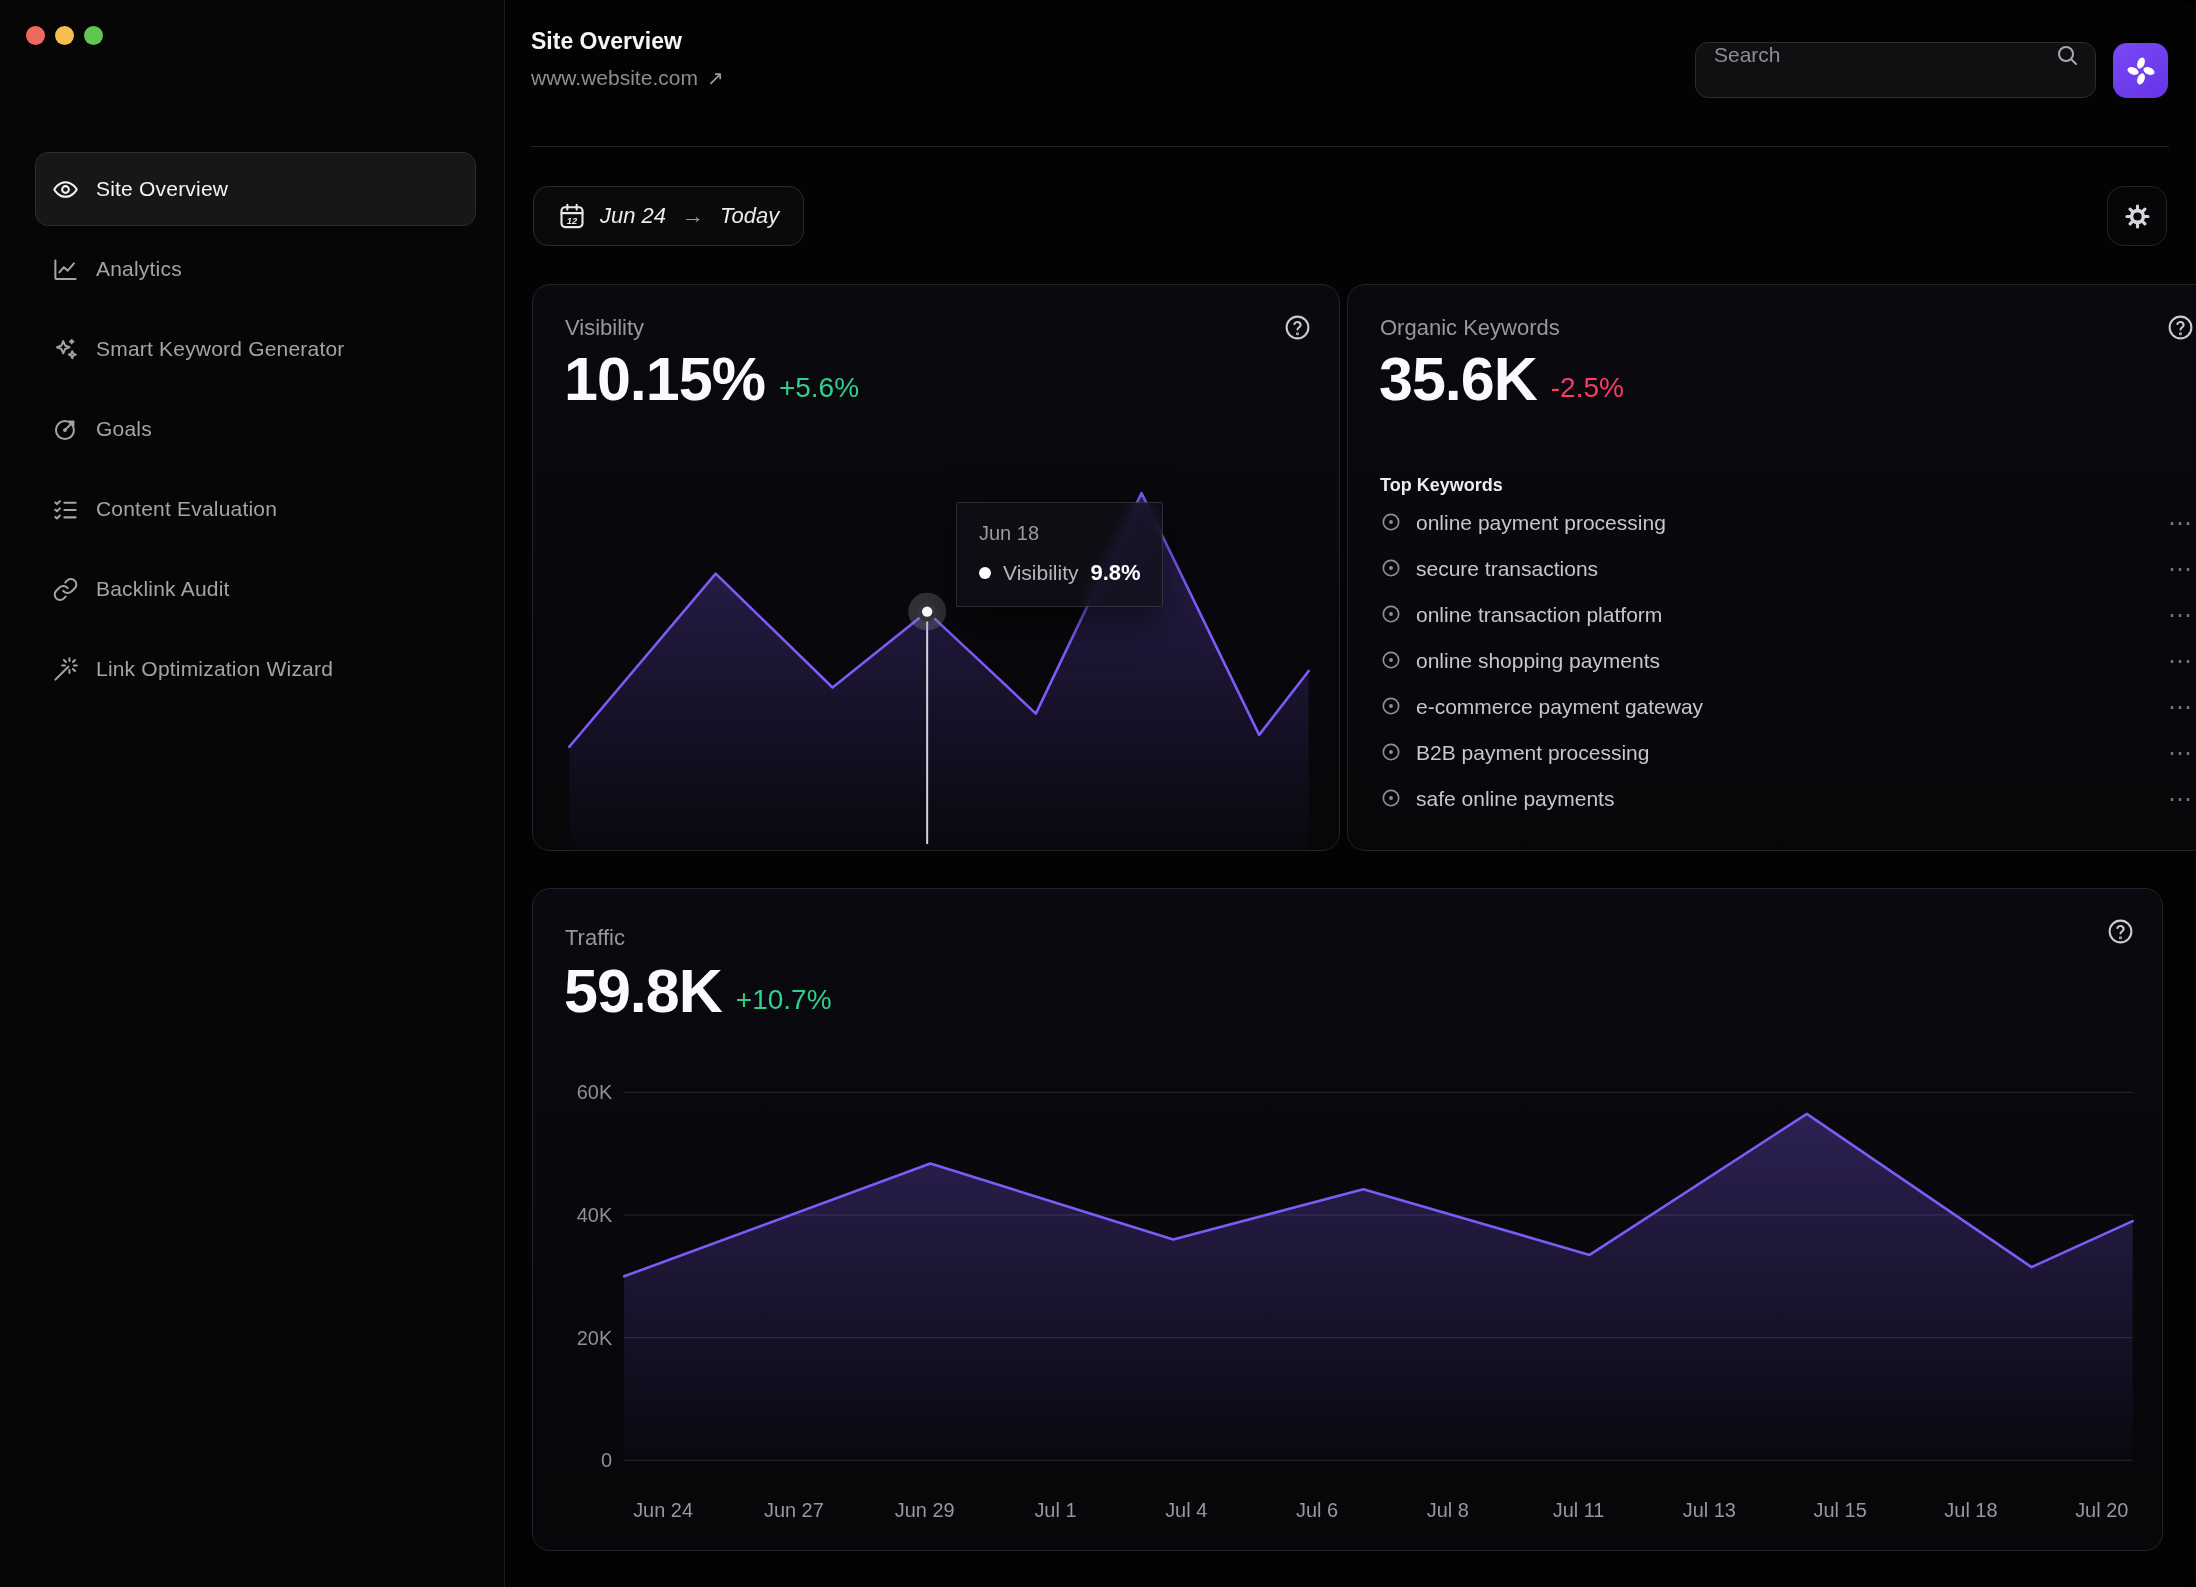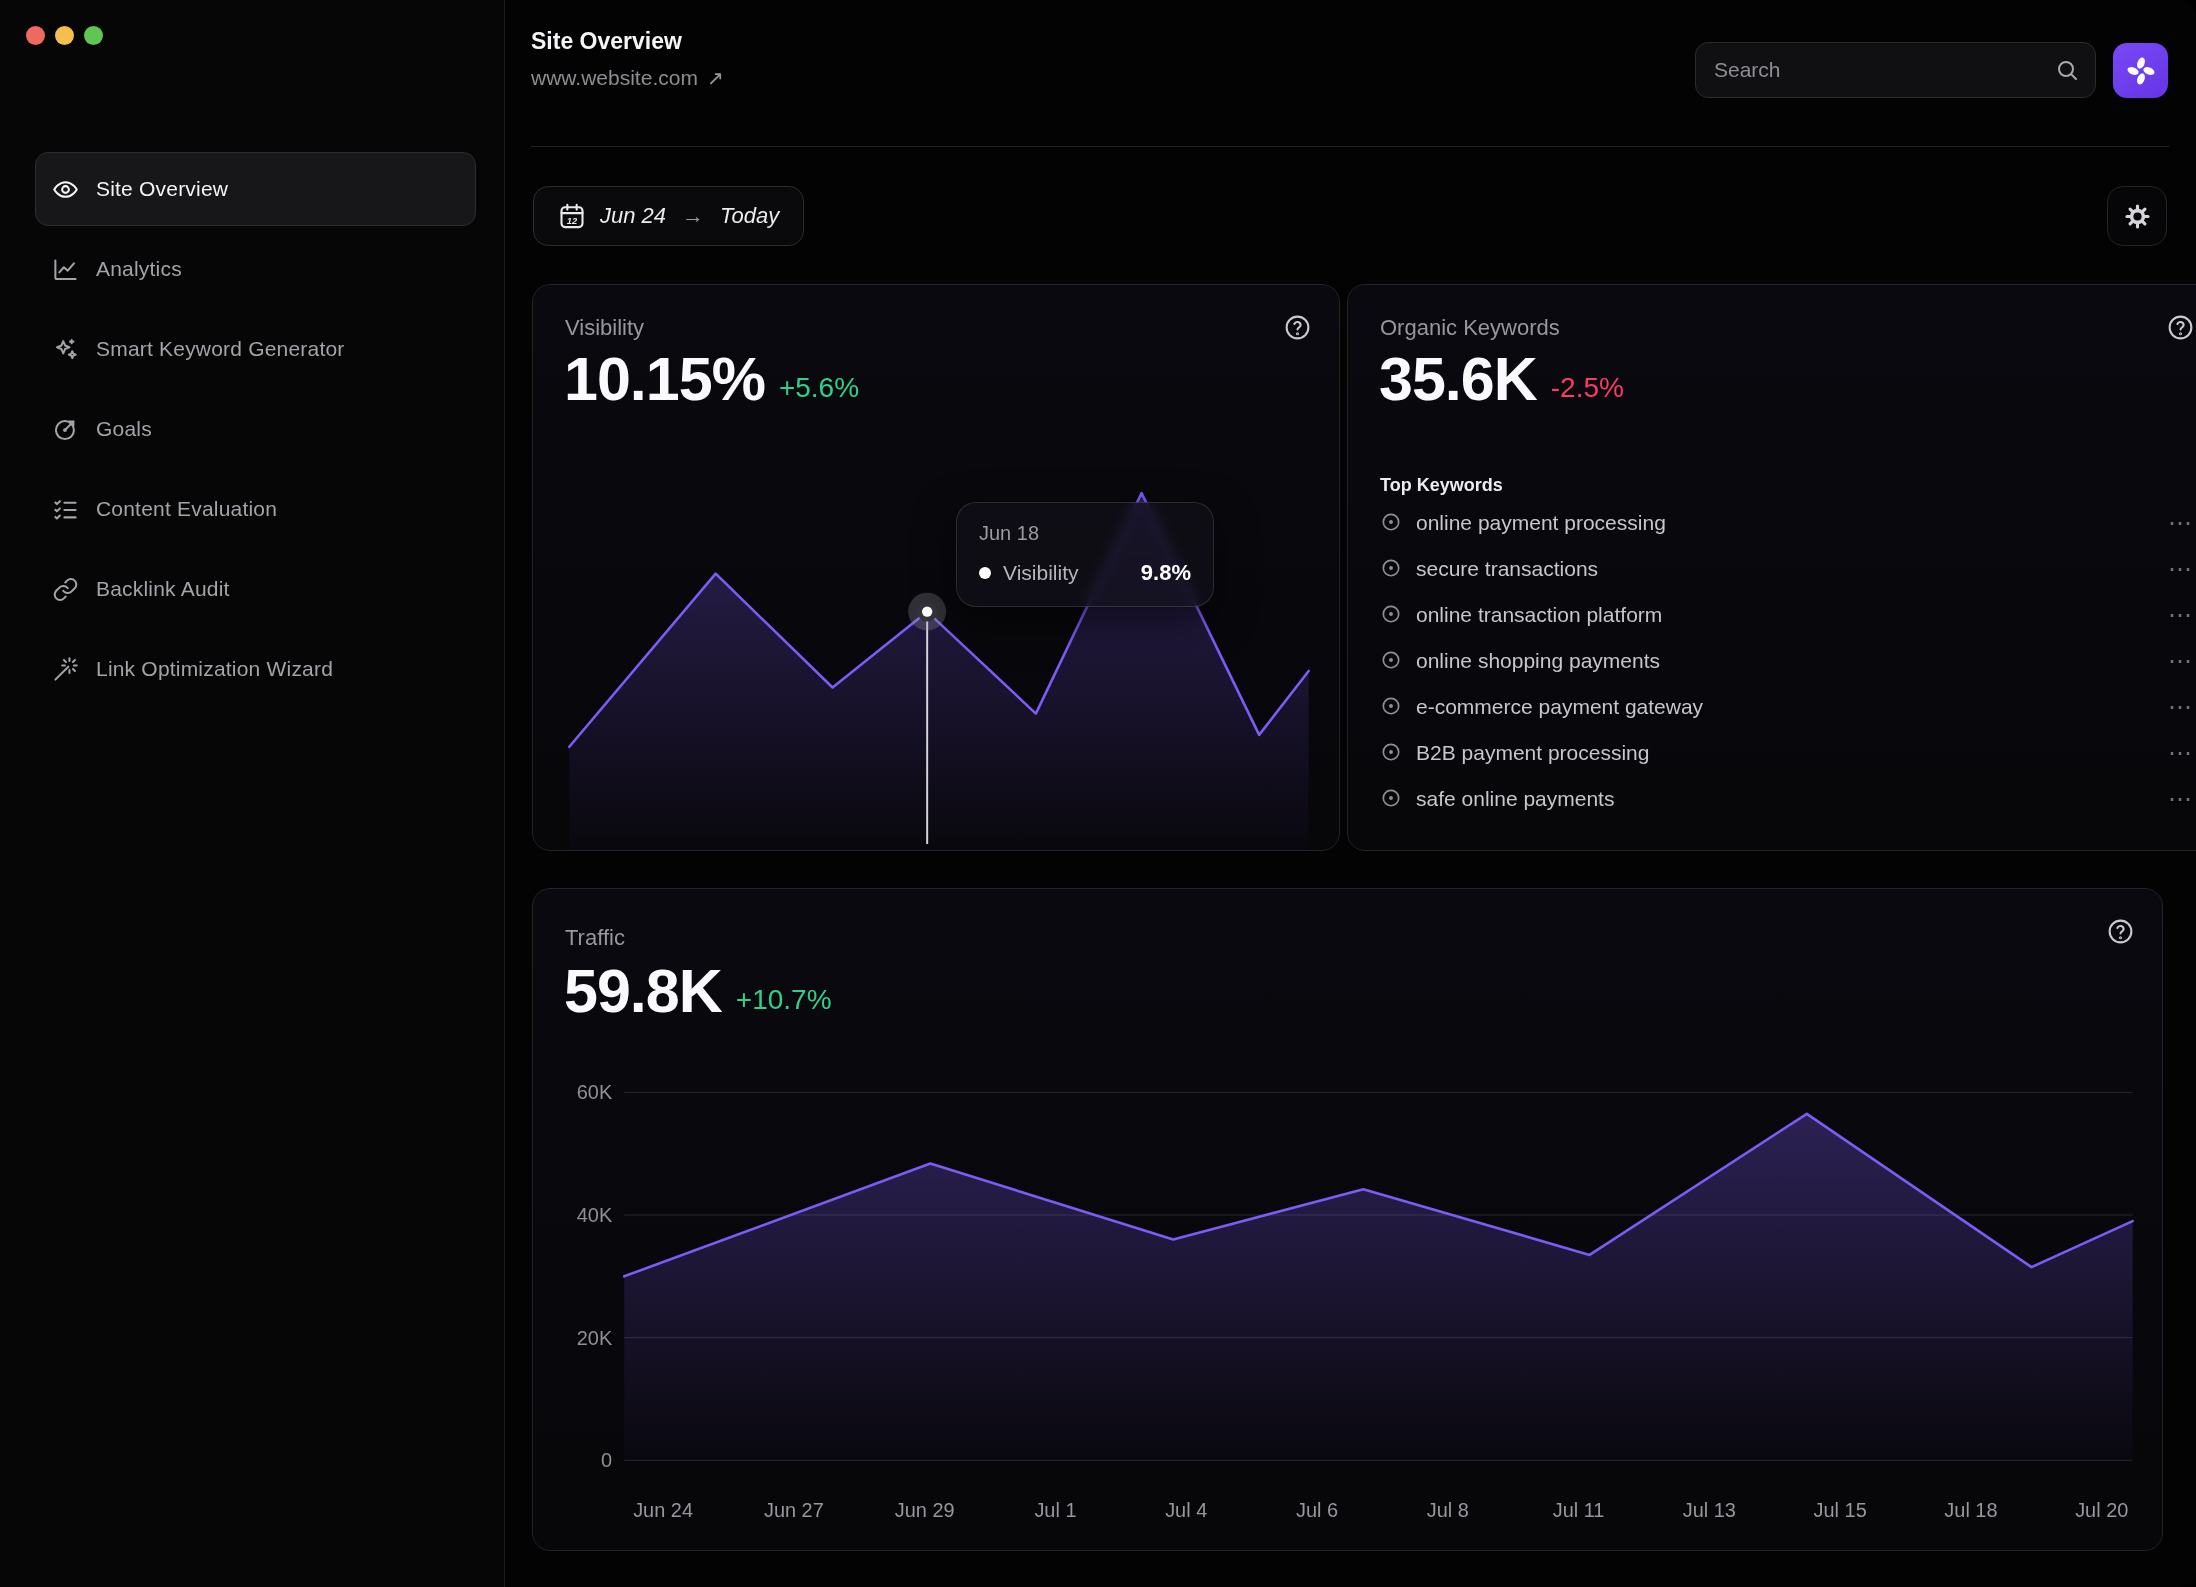--- a/index.html
+++ b/index.html
@@ -23,21 +23,21 @@
   .nav-icon svg { width:27px; height:27px; }
   .nav-label { font-size:21px; letter-spacing:.2px; white-space:nowrap; }
 
   
   .main { position:relative; flex:1; height:100%; }
   .page-title { position:absolute; left:26px; top:28px; font-size:23px; font-weight:700; color:#f5f5f7; }
   .site-url { position:absolute; left:26px; top:66px; font-size:21px; color:#8d8d93; display:flex; gap:9px; align-items:center; cursor:pointer; }
   .site-url .ext { font-size:20px; color:#9a9aa0; }
 
   .search-box { position:absolute; left:1190px; top:42px; width:401px; height:56px;
-                background:#101013; border:1px solid #2b2b30; border-radius:13px; display:flex; align-items:center; }
+                background:#101013; border:1px solid #2b2b30; border-radius:13px; display:flex; align-items:flex-start; }
   .search-box input { flex:1; background:transparent; border:none; outline:none; color:#e8e8ec;
                       font-size:21px; font-family:inherit; padding:0 18px; }
   .search-box input::placeholder { color:#8d8d93; }
   .search-icon { width:24px; height:24px; margin-right:16px; color:#a9a9af; flex:0 0 auto; }
   .search-icon svg { width:24px; height:24px; }
 
   .logo-btn { position:absolute; left:1608px; top:43px; width:55px; height:55px; border:none; cursor:pointer;
               border-radius:14px; background:linear-gradient(145deg,#7a49f5 0%,#6434e6 100%); display:flex; align-items:center; justify-content:center; }
   .logo-btn svg { width:34px; height:34px; }
 
@@ -67,22 +67,22 @@
   .help-btn svg { width:29px; height:29px; }
   .value-row { position:absolute; left:31px; top:64px; display:flex; align-items:flex-end; gap:14px; }
   .big-value { font-size:61px; font-weight:700; letter-spacing:-1px; color:#fafafc; line-height:1; }
   .delta { font-size:28px; margin-bottom:6px; }
   .delta.up { color:#2fd08c; }
   .delta.down { color:#fb3a66; }
 
   .chart-svg { position:absolute; inset:0; width:100%; height:100%; }
 
   
-  .tooltip { position:absolute; left:423px; top:217px; width:258px; padding:19px 22px 20px;
-             background:rgba(17,15,23,.72); border:1px solid rgba(255,255,255,.13); border-radius:20px;
+  .tooltip { position:absolute; left:423px; top:217px; width:207px; padding:19px 22px 20px;
+             background:rgba(17,15,23,.72); border:1px solid rgba(255,255,255,.13); border-radius:2px;
              box-shadow:0 14px 40px rgba(0,0,0,.55); backdrop-filter:blur(6px); }
   .tt-date { font-size:20px; color:#9a9aa1; margin-bottom:15px; }
   .tt-row { display:flex; align-items:center; gap:12px; }
   .tt-dot { width:12px; height:12px; border-radius:50%; background:#fff; flex:0 0 auto; }
   .tt-series { font-size:21px; color:#b5b5bc; }
   .tt-value { margin-left:auto; font-size:22px; font-weight:700; color:#fff; }
 
   
   .kw-title { position:absolute; left:32px; top:190px; font-size:18px; font-weight:700; color:#ededf1; }
   .kw-list { position:absolute; left:32px; right:28px; top:226px; }

